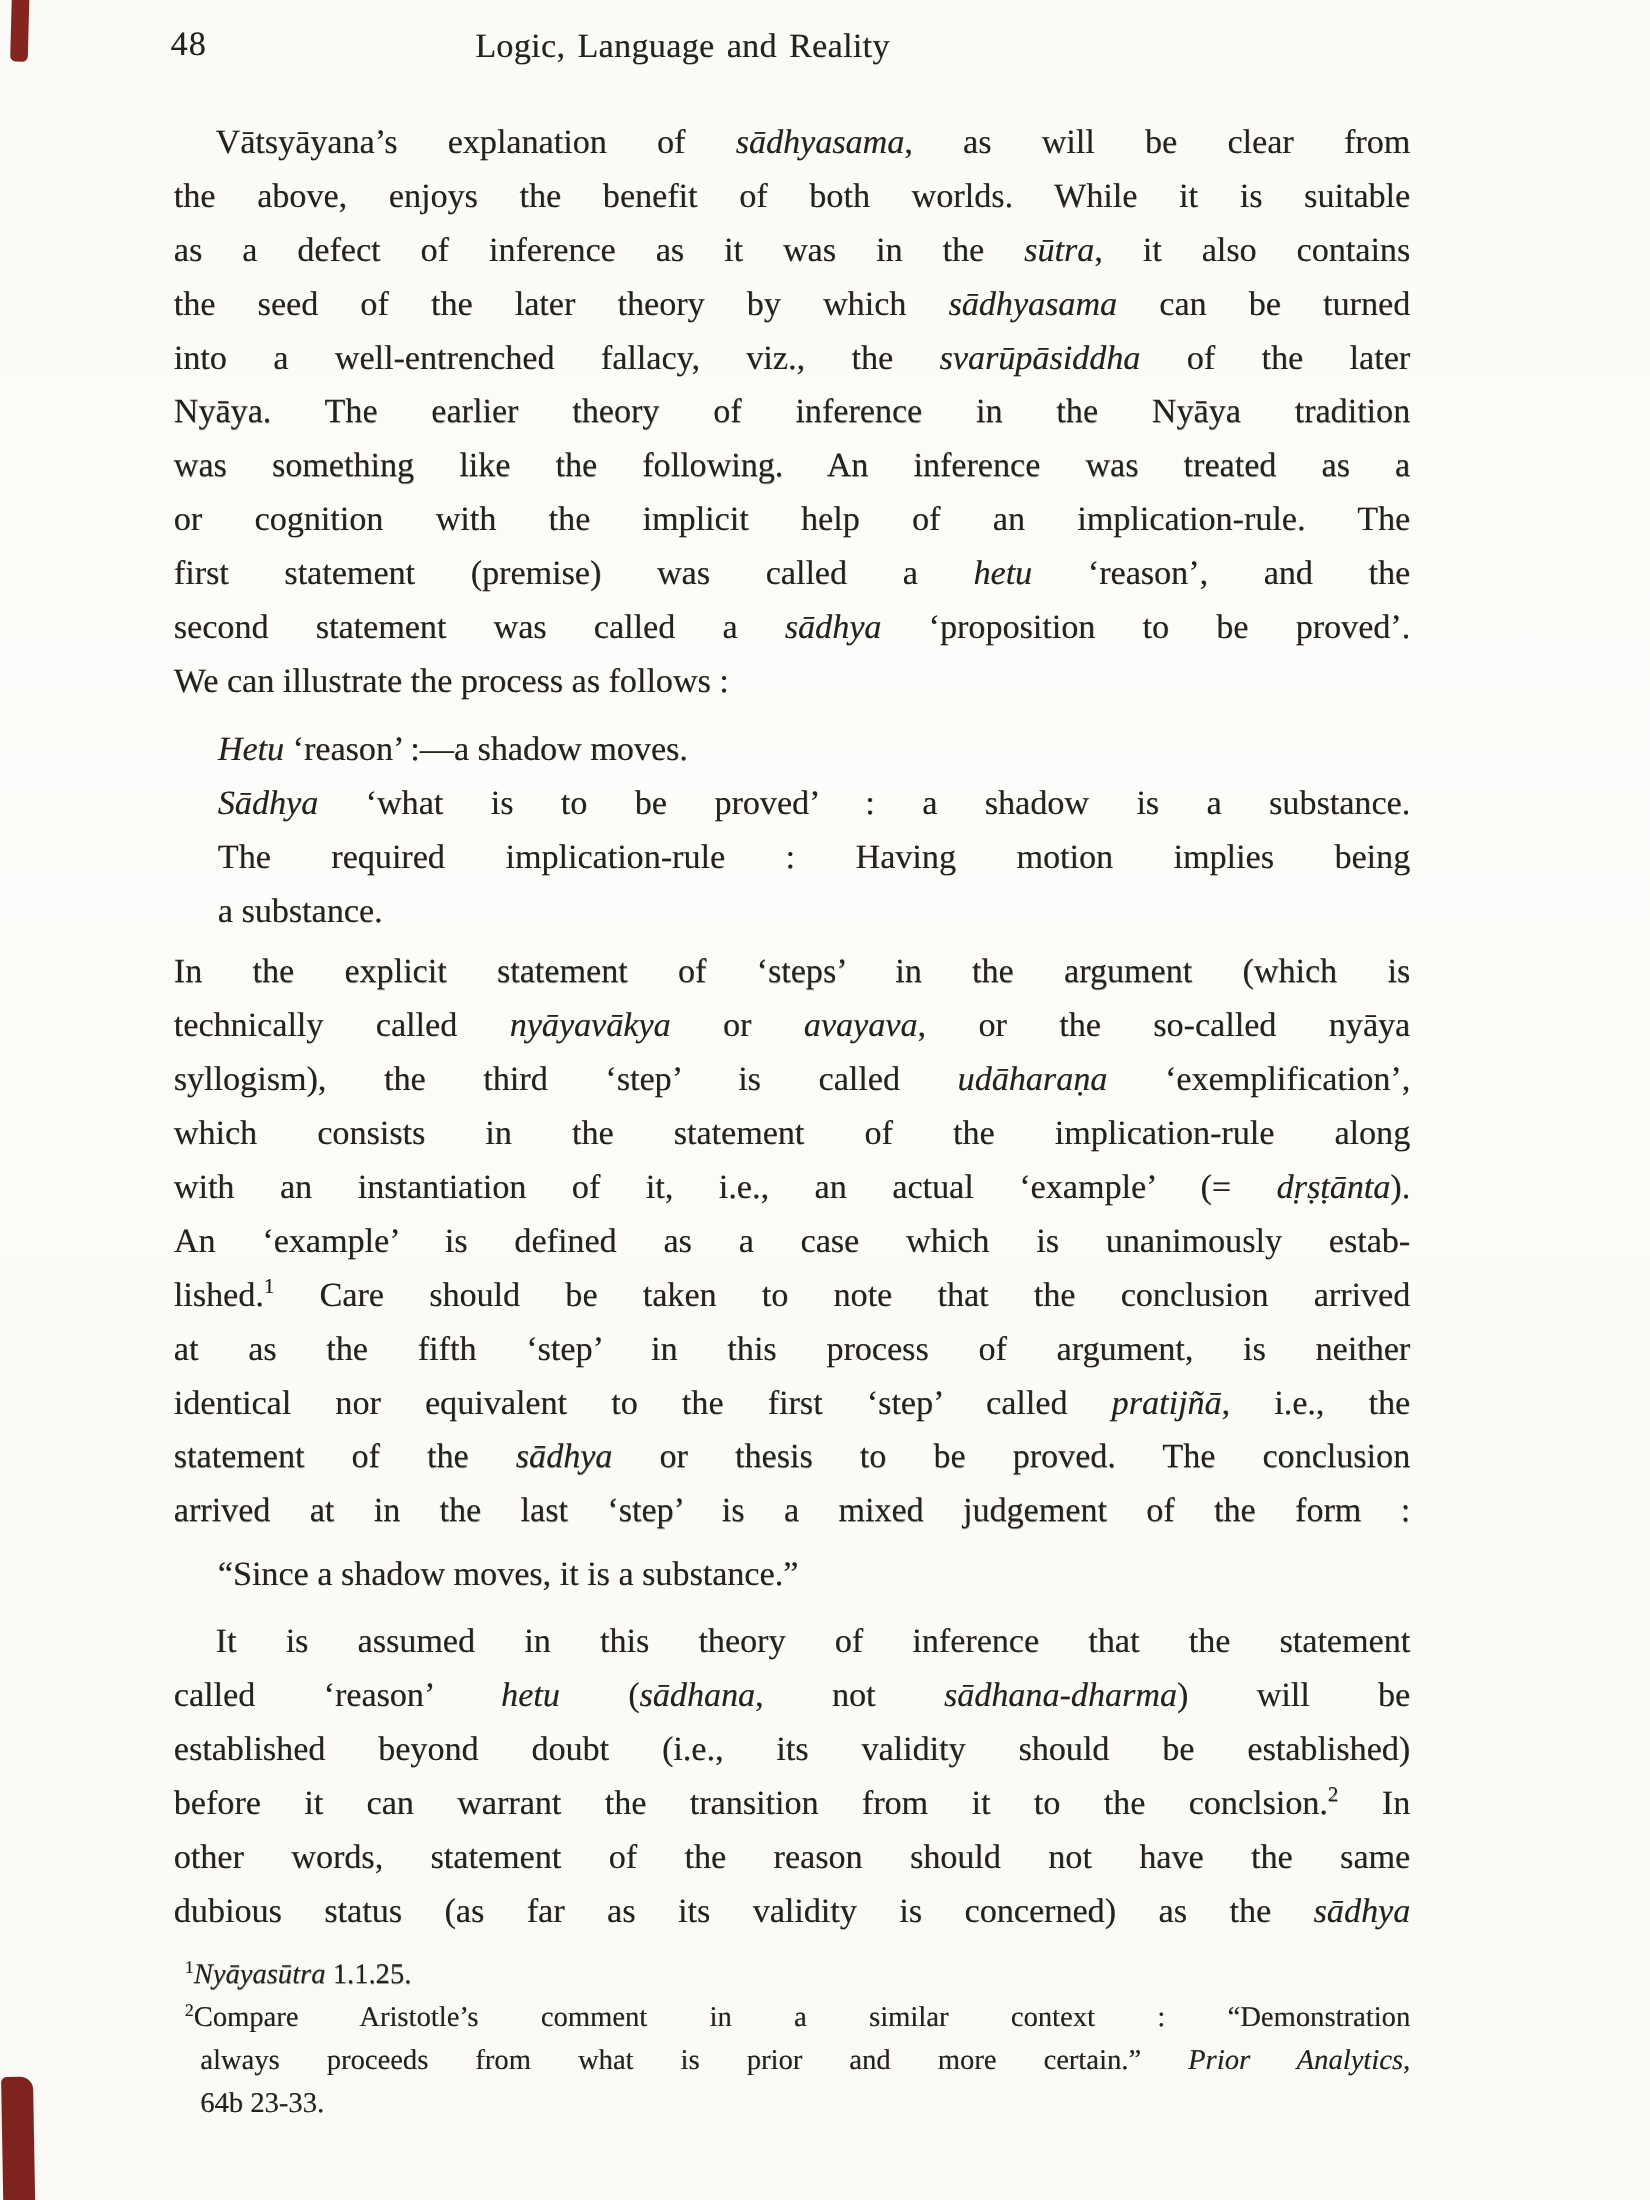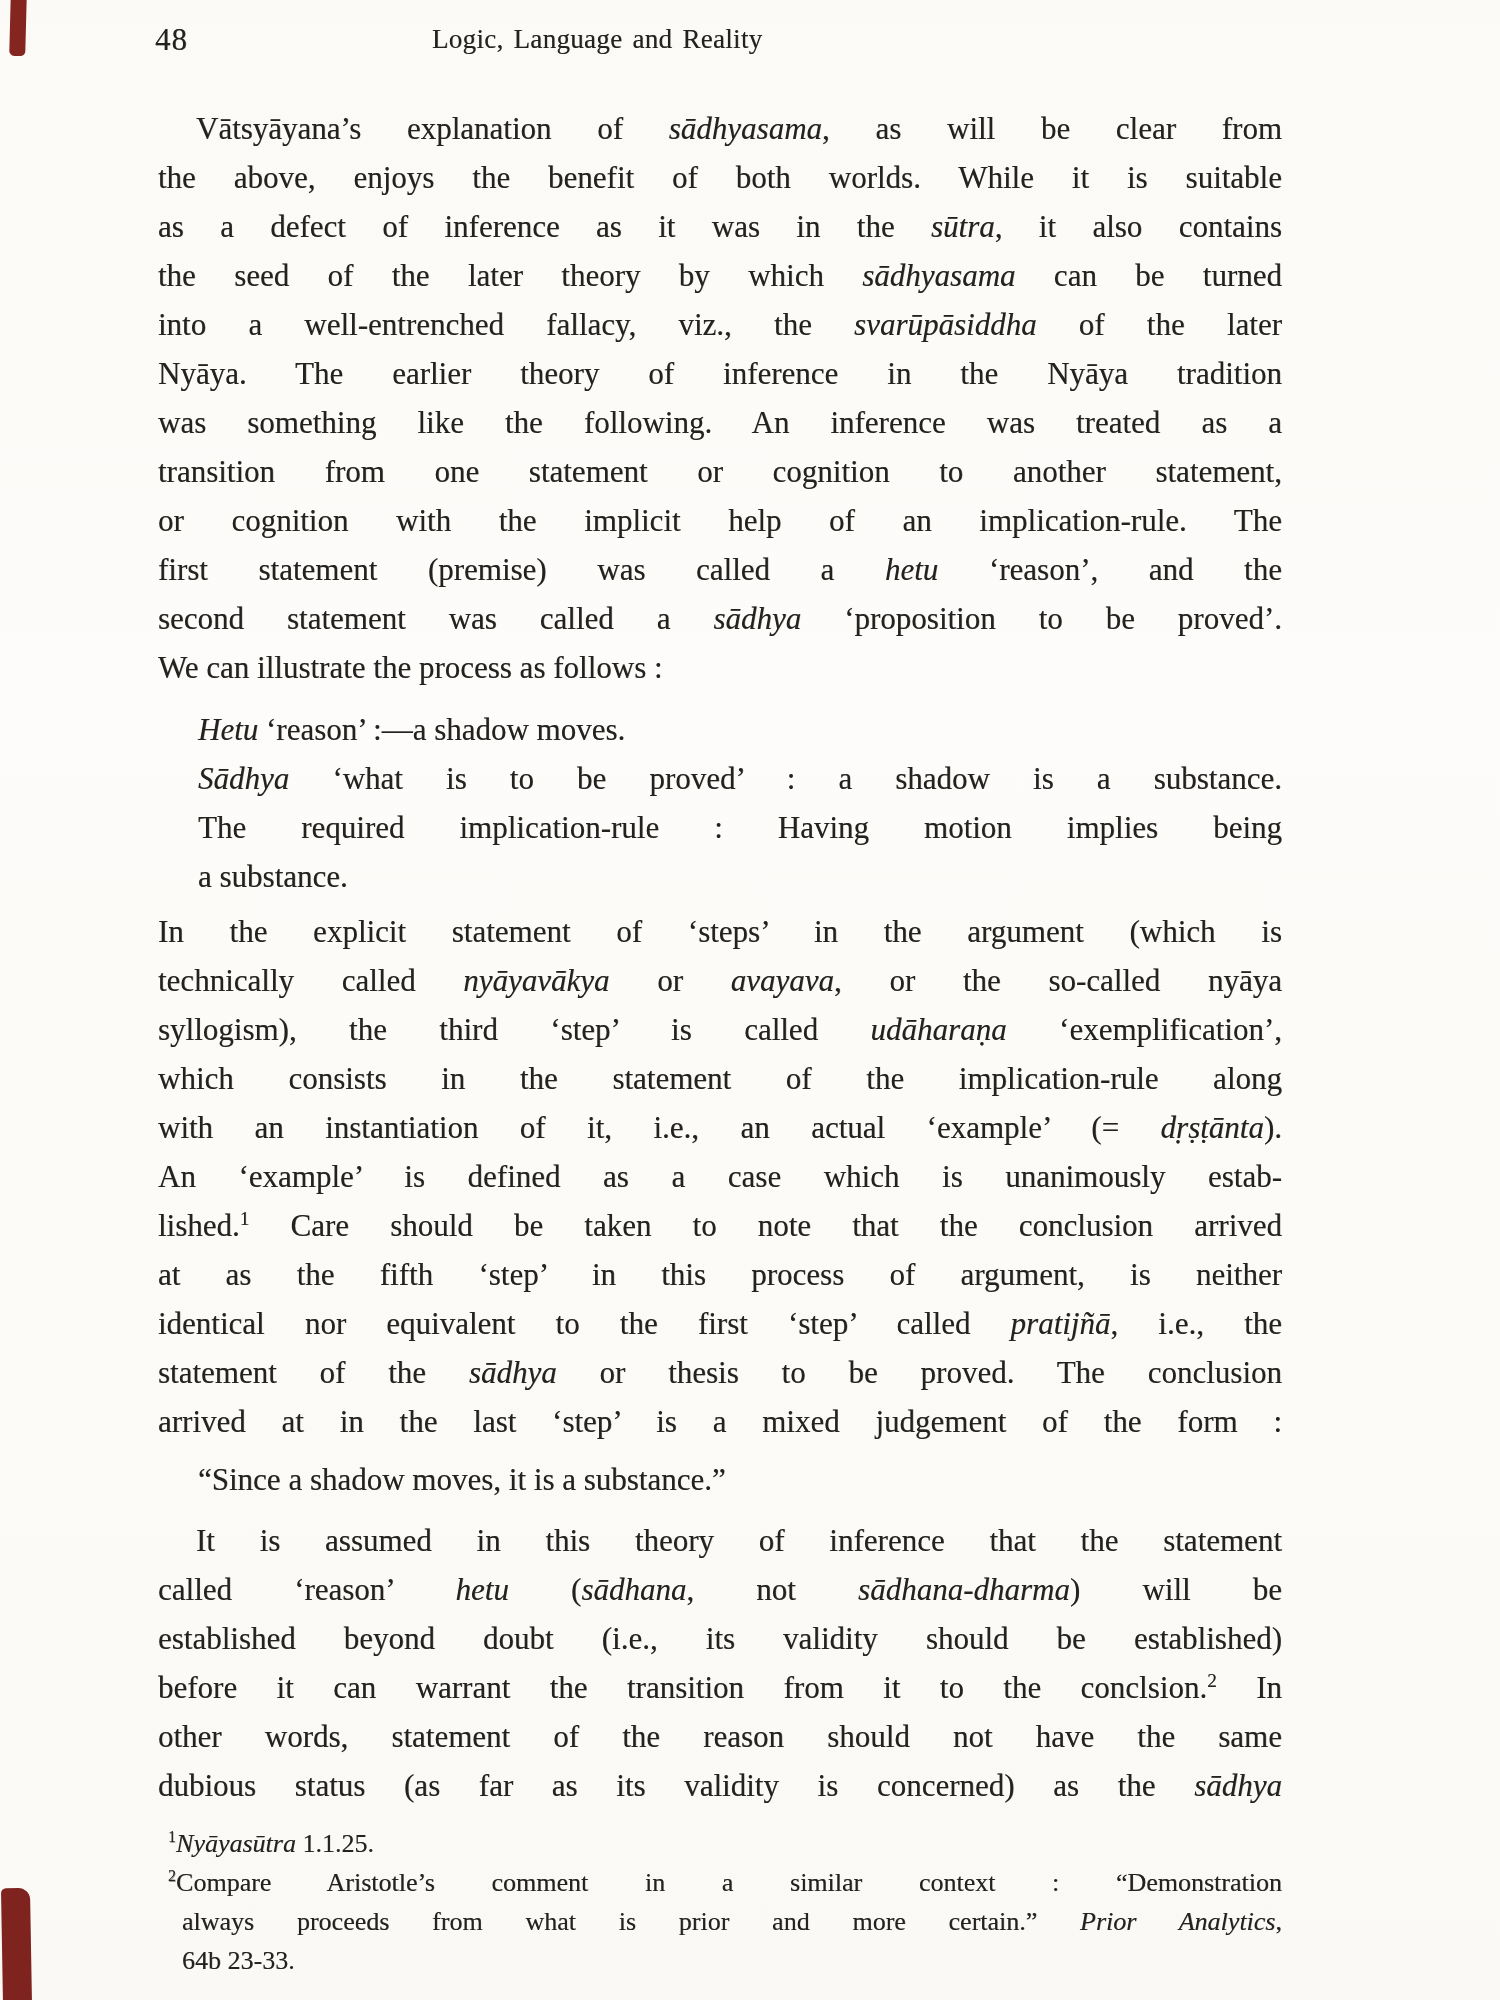--- a/index.html
+++ b/index.html
@@ -11,21 +11,21 @@
     background:linear-gradient(180deg,#fbfaf7 0%,#fdfcfa 35%,#faf9f5 100%);
     overflow:hidden;
     font-family:"Liberation Serif","DejaVu Serif",serif;
     color:#24221f;
     text-shadow:0.4px 0.2px 0.2px rgba(36,34,31,0.45);
   }
   .binding{position:absolute;}
   .binding-top{left:10px;top:-6px;width:16px;height:62px;background:#84261f;border-radius:3px 3px 5px 5px;transform:rotate(1.5deg);}
   .binding-bottom{left:2px;top:1888px;width:29px;height:118px;background:#7e231e;border-radius:5px 12px 0 0;transform:rotate(-1deg);}
   .pageno{position:absolute;left:155px;top:22px;font-size:31px;letter-spacing:1px;}
-  .running-title{position:absolute;left:432px;top:24px;font-size:27px;word-spacing:3px;letter-spacing:0.3px;}
+  .running-title{position:absolute;left:432px;top:24px;font-size:31px;word-spacing:3px;letter-spacing:0.3px;}
   .column{
     position:absolute;left:158px;top:104px;width:1124px;
     font-size:31px;line-height:49px;
   }
   .line{text-align:left;white-space:normal;}
   .line.j{text-align:justify;text-align-last:justify;-moz-text-align-last:justify;}
   .line.first{text-indent:38px;}
   .block{margin:0;}
   .block.example{margin:13px 0 0 40px;}
   .block.example .line.j{text-align-last:justify;}
@@ -50,21 +50,20 @@
   <main class="column">
     <div id="body-blocks">
         <div class="block para">
           <div class="line j first"><span>Vātsyāyana’s explanation of </span><span class="it">sādhyasama</span><span>, as will be clear from</span></div>
           <div class="line j"><span>the above, enjoys the benefit of both worlds. While it is suitable</span></div>
           <div class="line j"><span>as a defect of inference as it was in the </span><span class="it">sūtra</span><span>, it also contains</span></div>
           <div class="line j"><span>the seed of the later theory by which </span><span class="it">sādhyasama</span><span> can be turned</span></div>
           <div class="line j"><span>into a well-entrenched fallacy, viz., the </span><span class="it">svarūpāsiddha</span><span> of the later</span></div>
           <div class="line j"><span>Nyāya. The earlier theory of inference in the Nyāya tradition</span></div>
           <div class="line j"><span>was something like the following. An inference was treated as a</span></div>
-          <div class="line j"><span>transition from one statement or cognition to another statement,</span></div>
           <div class="line j"><span>or cognition with the implicit help of an implication-rule. The</span></div>
           <div class="line j"><span>first statement (premise) was called a </span><span class="it">hetu</span><span> ‘reason’, and the</span></div>
           <div class="line j"><span>second statement was called a </span><span class="it">sādhya</span><span> ‘proposition to be proved’.</span></div>
           <div class="line"><span>We can illustrate the process as follows :</span></div>
         </div>
         <div class="block example">
           <div class="line"><span class="it">Hetu</span><span> ‘reason’ :—a shadow moves.</span></div>
           <div class="line j"><span class="it">Sādhya</span><span> ‘what is to be proved’ : a shadow is a substance.</span></div>
           <div class="line j"><span>The required implication-rule : Having motion implies being</span></div>
           <div class="line"><span>a substance.</span></div>

